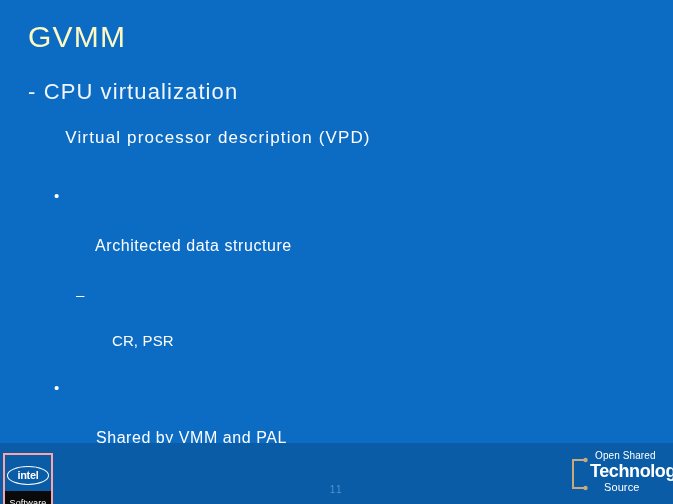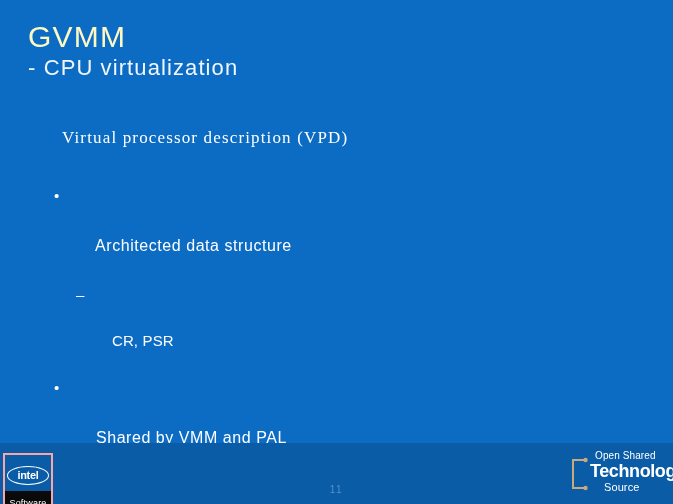--- a/index.html
+++ b/index.html
@@ -33,41 +33,41 @@
     color: #fef9c3;
     white-space: pre;
   }
   #slide-subtitle {
     font-size: 22px;
     line-height: 28px;
     letter-spacing: 1.1px;
     font-weight: 400;
     color: #f2f6fa;
     white-space: pre;
+    margin-top: 24px;
   }
 
   
   #body-block {
     position: absolute;
     left: 28px;
     top: 96px;
     width: 620px;
   }
   .line {
     position: relative;
     white-space: pre;
     color: #ffffff;
   }
   
   .lvl0 {
     font-size: 17px;
     line-height: 28px;
     letter-spacing: 1.15px;
     padding-left: 2px;
-    font-family: Liberation Serif, serif;
   }
   
   .lvl2 {
     font-size: 16px;
     line-height: 25px;
     letter-spacing: 0.55px;
     padding-left: 38px;
   }
   .lvl2 > .bul {
     position: absolute;

